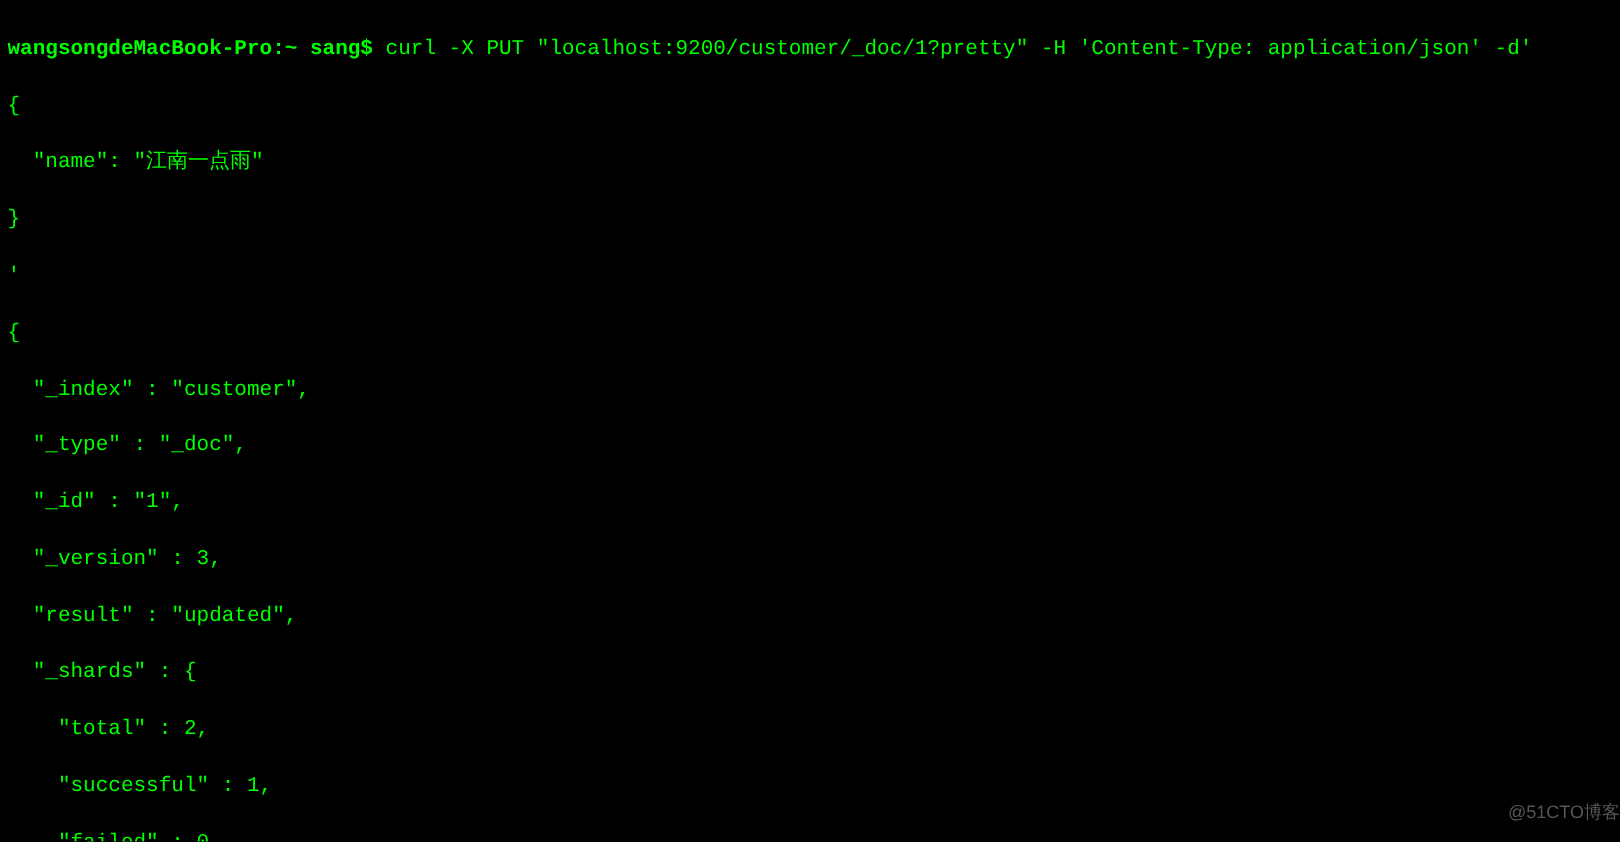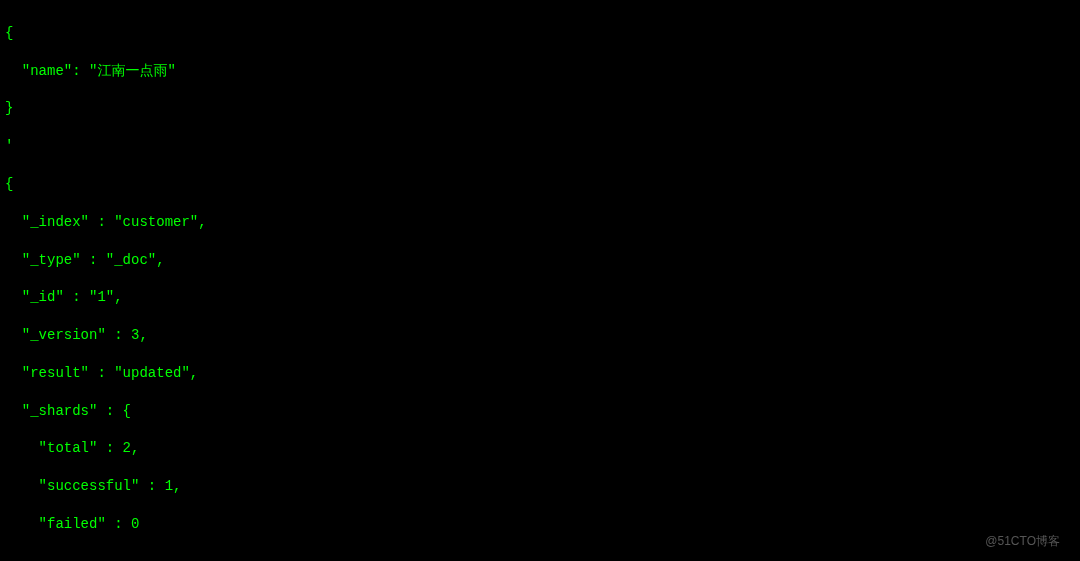--- a/index.html
+++ b/index.html
@@ -36,31 +36,32 @@
     }
     .cmd {
       color: #00ff00;
     }
     .output {
       color: #00ff00;
     }
     .watermark {
       position: absolute;
       bottom: 12px;
-      right: 20px;
+      right: 0;
       color: #7a7a7a;
       font-size: 12px;
       font-family: sans-serif;
       opacity: 0.7;
     }
   </style>
 </head>
 <body>
 
 <div class="terminal">
+<span class="line"><span class="prompt-host">wangsongdeMacBook-Pro:~</span> <span class="prompt-user">sang$</span> <span class="cmd">curl -X PUT "localhost:9200/customer/_doc/1?pretty" -H 'Content-Type: application/json' -d'</span></span>
 <span class="line output">{</span>
 <span class="line output">  "name": "江南一点雨"</span>
 <span class="line output">}</span>
 <span class="line output">'</span>
 <span class="line output">{</span>
 <span class="line output">  "_index" : "customer",</span>
 <span class="line output">  "_type" : "_doc",</span>
 <span class="line output">  "_id" : "1",</span>
 <span class="line output">  "_version" : 3,</span>
 <span class="line output">  "result" : "updated",</span>

